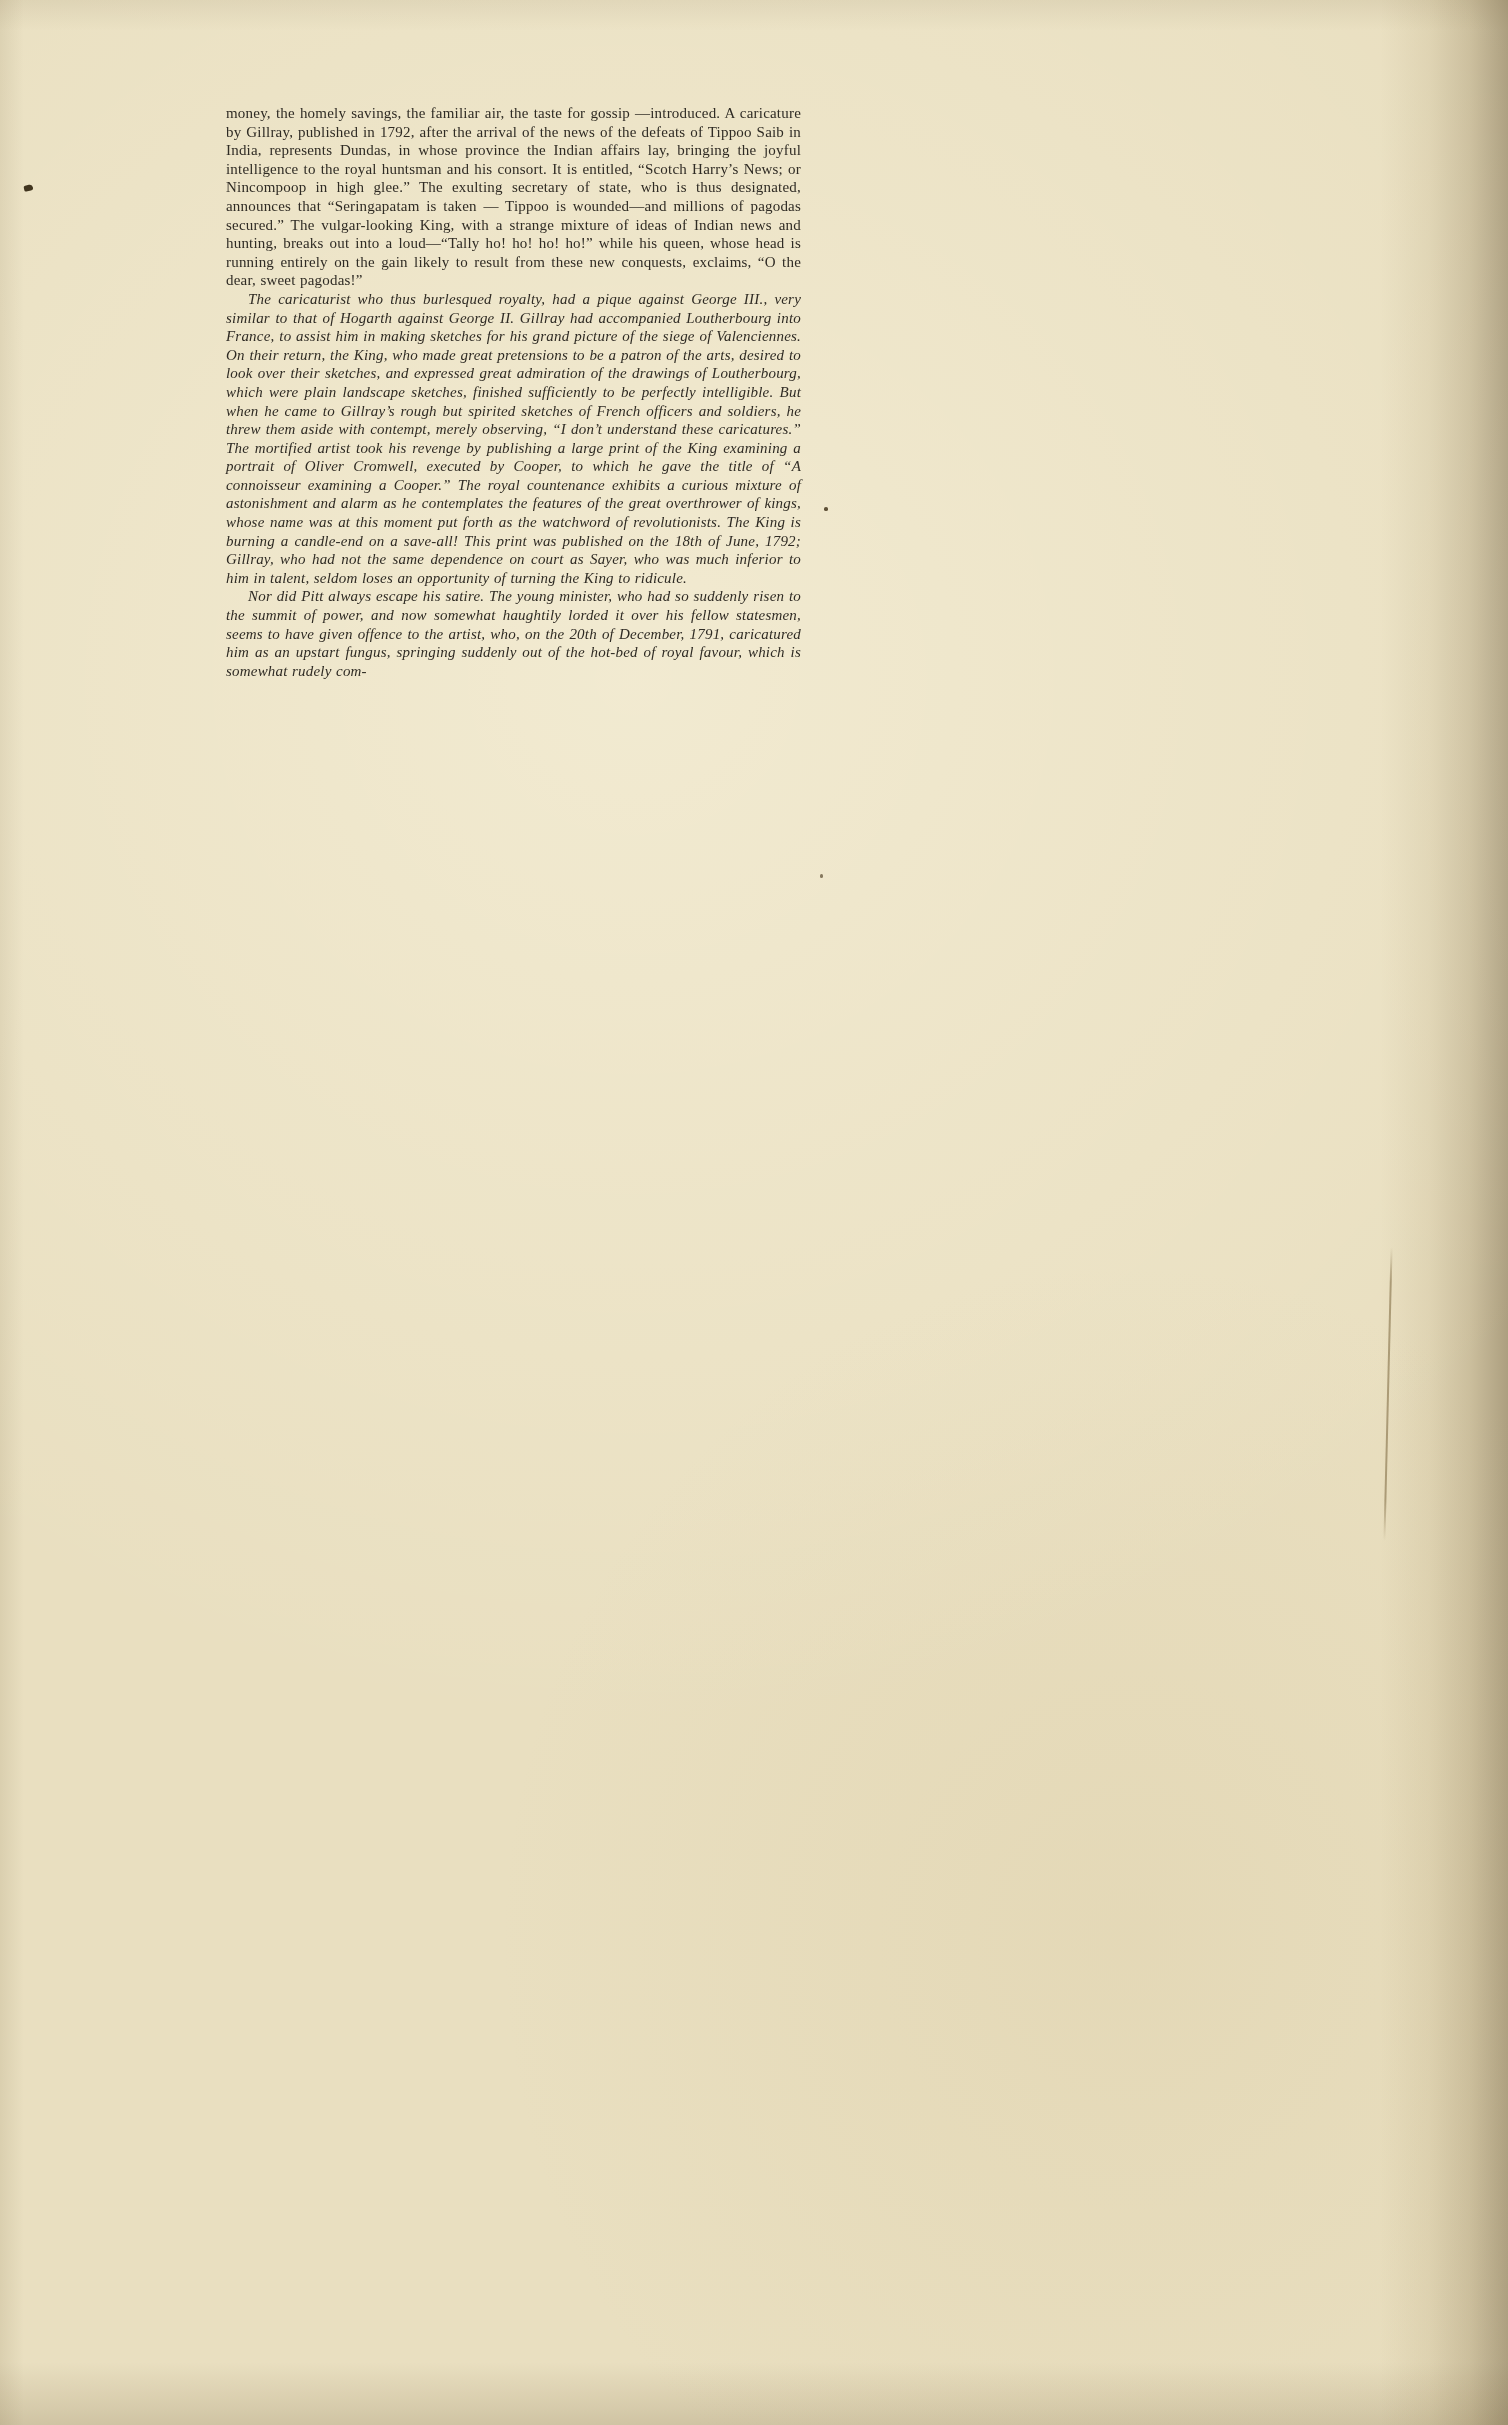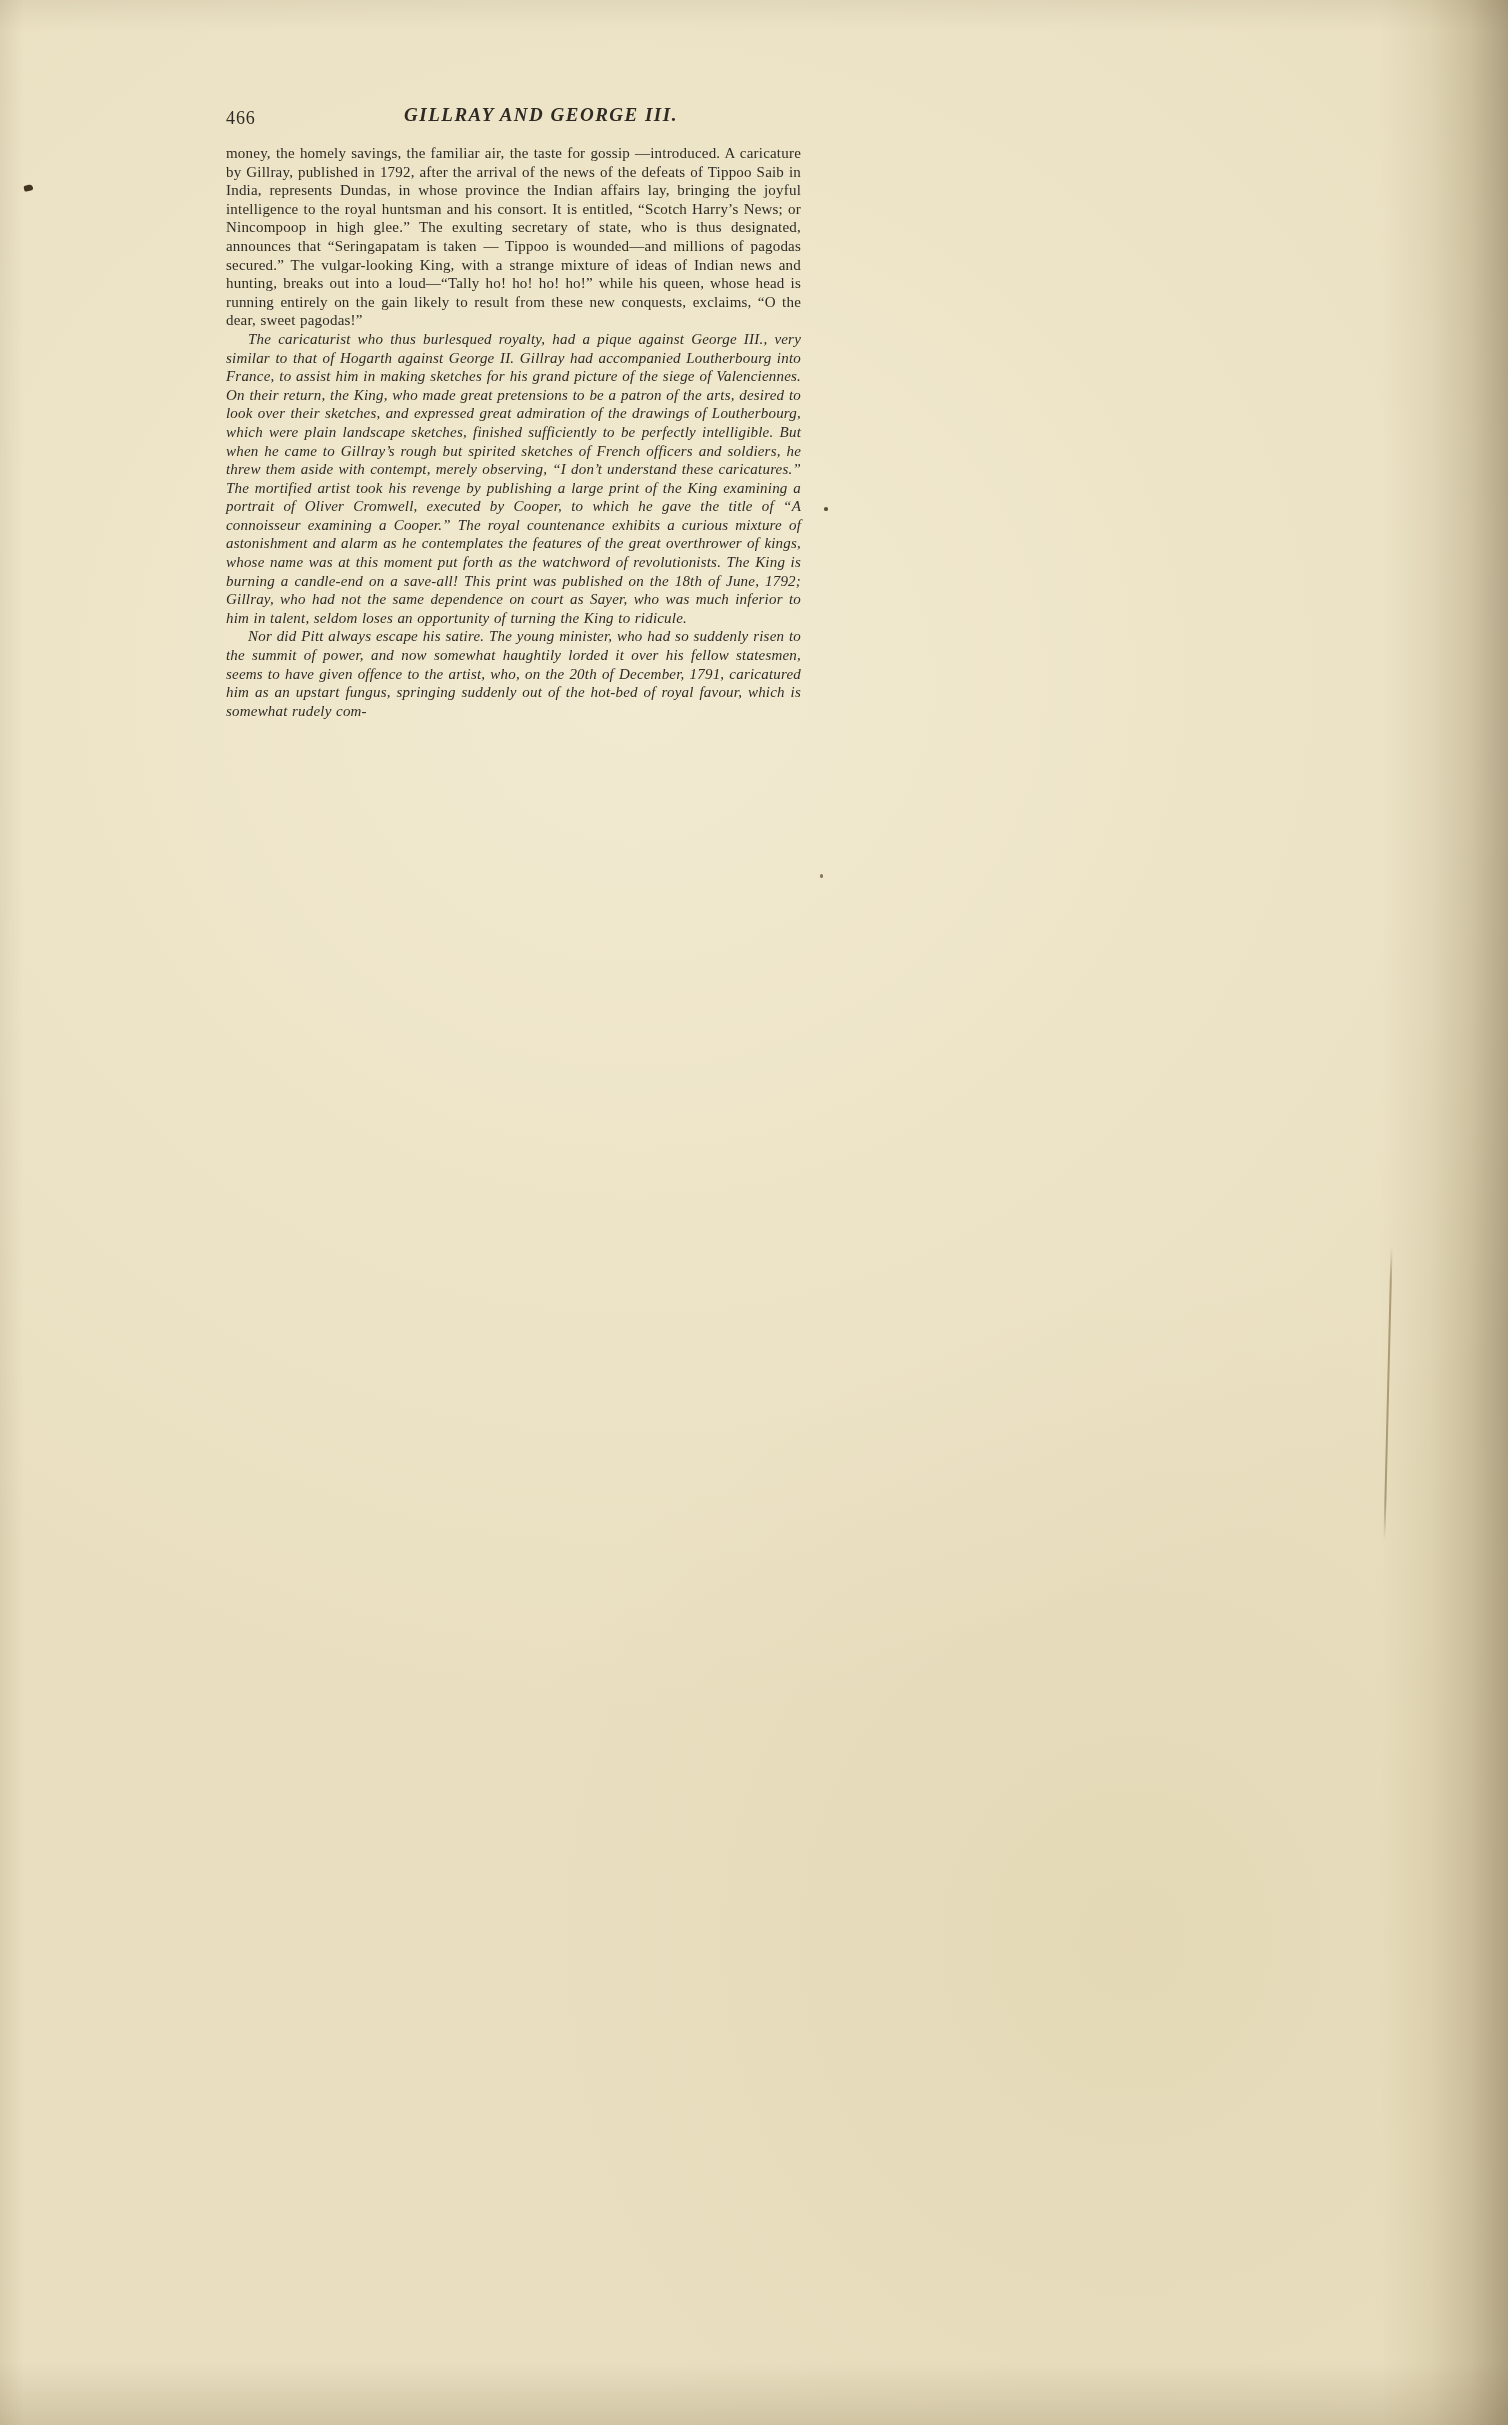--- a/index.html
+++ b/index.html
@@ -117,24 +117,20 @@
 
   <div class="paper-tone"></div>
 
   <div class="speck speck-margin"></div>
   <div class="speck speck-dot-1"></div>
   <div class="speck speck-dot-2"></div>
   <div class="crease-line"></div>
 
   <div class="text-block">
 
-    <div class="running-header">
-      <span class="page-number">466</span>
-      <span class="head-title">GILLRAY AND GEORGE III.</span>
-    </div>
 
     <div class="body-copy">
       <p>money, the homely savings, the familiar air, the taste for gossip —introduced. A caricature by Gillray, published in 1792, after the arrival of the news of the defeats of Tippoo Saib in India, represents Dundas, in whose province the Indian affairs lay, bringing the joyful intelligence to the royal huntsman and his consort. It is entitled, “Scotch Harry’s News; or Nincompoop in high glee.” The exulting secretary of state, who is thus designated, announces that “Seringapatam is taken — Tippoo is wounded—and millions of pagodas secured.” The vulgar-looking King, with a strange mixture of ideas of Indian news and hunting, breaks out into a loud—“Tally ho! ho! ho! ho!” while his queen, whose head is running entirely on the gain likely to result from these new conquests, exclaims, “O the dear, sweet pagodas!”</p>
       <p class="indented">The caricaturist who thus burlesqued royalty, had a pique against George III., very similar to that of Hogarth against George II. Gillray had accompanied Loutherbourg into France, to assist him in making sketches for his grand picture of the siege of Valenciennes. On their return, the King, who made great pretensions to be a patron of the arts, desired to look over their sketches, and expressed great admiration of the drawings of Loutherbourg, which were plain landscape sketches, finished sufficiently to be perfectly intelligible. But when he came to Gillray’s rough but spirited sketches of French officers and soldiers, he threw them aside with contempt, merely observing, “I don’t understand these caricatures.” The mortified artist took his revenge by publishing a large print of the King examining a portrait of Oliver Cromwell, executed by Cooper, to which he gave the title of “A connoisseur examining a Cooper.” The royal countenance exhibits a curious mixture of astonishment and alarm as he contemplates the features of the great overthrower of kings, whose name was at this moment put forth as the watchword of revolutionists. The King is burning a candle-end on a save-all! This print was published on the 18th of June, 1792; Gillray, who had not the same dependence on court as Sayer, who was much inferior to him in talent, seldom loses an opportunity of turning the King to ridicule.</p>
       <p class="indented">Nor did Pitt always escape his satire. The young minister, who had so suddenly risen to the summit of power, and now somewhat haughtily lorded it over his fellow statesmen, seems to have given offence to the artist, who, on the 20th of December, 1791, caricatured him as an upstart fungus, springing suddenly out of the hot-bed of royal favour, which is somewhat rudely com-</p>
     </div>
 
   </div>
 
 </div>

